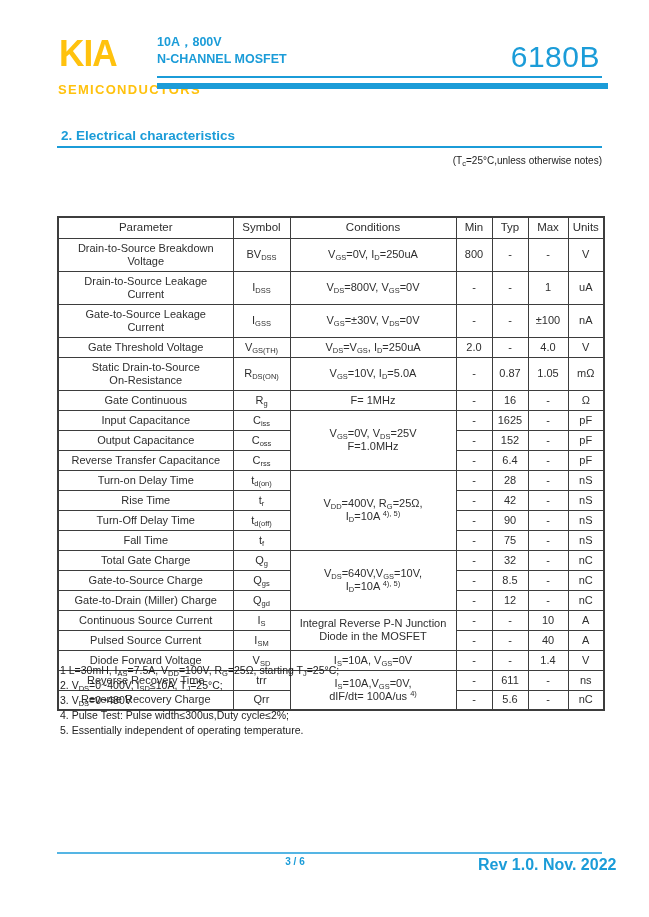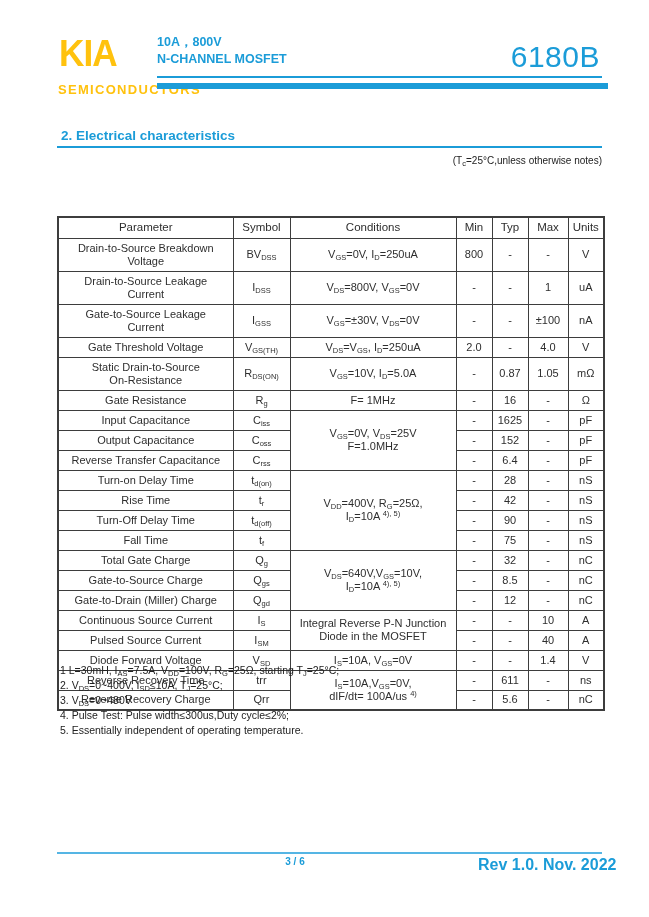--- a/index.html
+++ b/index.html
@@ -176,21 +176,21 @@
         <tr class="tall">
           <td class="c-param">Static Drain-to-Source<br>On-Resistance</td>
           <td class="c-sym">R<sub>DS(ON)</sub></td>
           <td class="c-cond">V<sub>GS</sub>=10V, I<sub>D</sub>=5.0A</td>
           <td class="c-min">-</td>
           <td class="c-typ">0.87</td>
           <td class="c-max">1.05</td>
           <td class="c-units">mΩ</td>
         </tr>
         <tr>
-          <td class="c-param">Gate Resistance</td>
+          <td class="c-param">Gate Continuous</td>
           <td class="c-sym">R<sub>g</sub></td>
           <td class="c-cond">F= 1MHz</td>
           <td class="c-min">-</td>
           <td class="c-typ">16</td>
           <td class="c-max">-</td>
           <td class="c-units">Ω</td>
         </tr>
         <tr>
           <td class="c-param">Input Capacitance</td>
           <td class="c-sym">C<sub>iss</sub></td>

